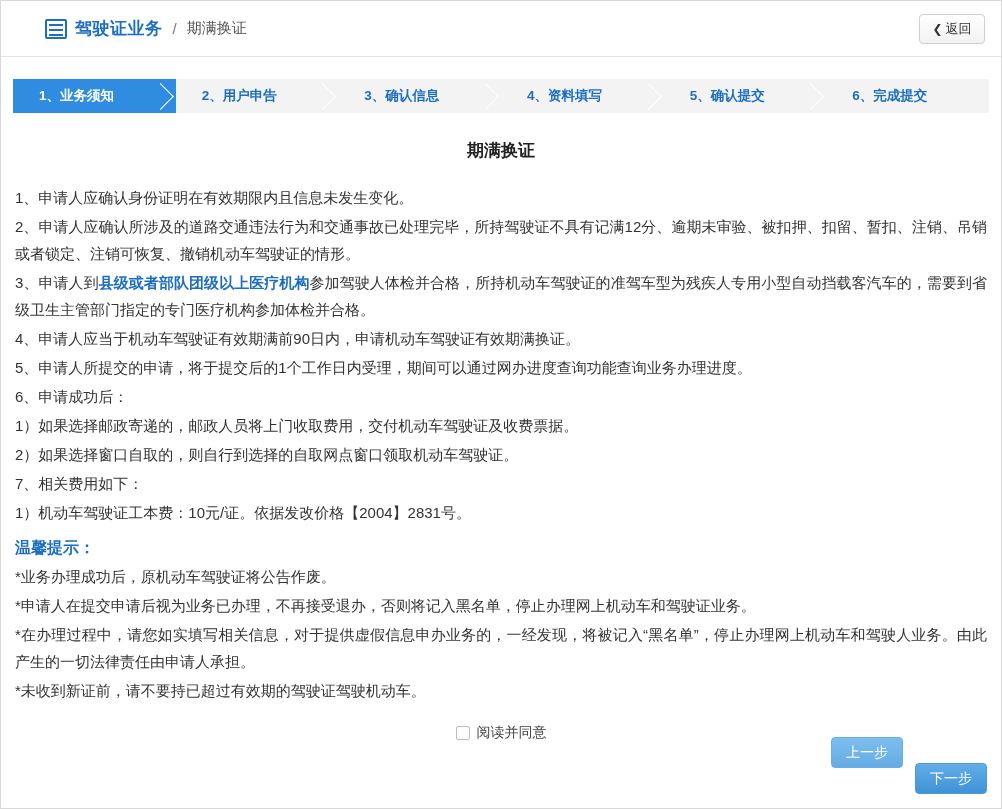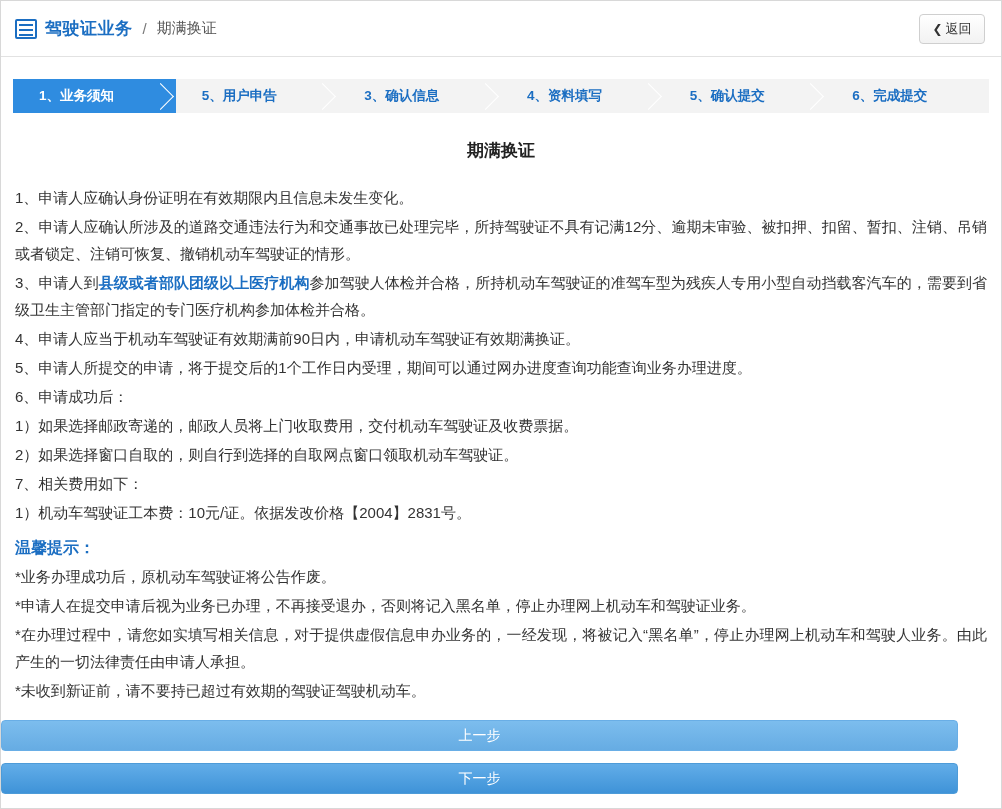--- a/index.html
+++ b/index.html
@@ -28,20 +28,21 @@
     border-bottom: 1px solid #e2e2e2;
     display: flex;
     align-items: center;
     padding: 0 14px;
     position: relative;
   }
   .header-left {
     display: flex;
     align-items: center;
     gap: 8px;
+    margin-left: 30px;
   }
   .hdr-icon {
     width: 22px; height: 20px;
     border: 2px solid #1b6ec2;
     border-radius: 2px;
     position: relative;
     background: #fff;
     flex: none;
   }
   .hdr-icon::before {
@@ -190,40 +191,40 @@
     cursor: pointer;
   }
 
   
   .footer {
     position: absolute;
     left: 0; right: 0; bottom: 14px;
     display: flex;
     justify-content: flex-end;
     gap: 12px;
-    padding-right: 43px;
-    flex-direction: column;
+    padding-right: 14px;
   }
   .btn {
     min-width: 66px;
     height: 31px;
     padding: 0 14px;
     border-radius: 4px;
     border: 1px solid #69aee6;
     background: linear-gradient(#7cbdee, #66ace3);
     color: #ffffff;
     font-size: 14px;
     display: flex;
     align-items: center;
     justify-content: center;
     cursor: pointer;
   }
   .btn.next {
     border-color: #4d9bd8;
     background: linear-gradient(#62ade8, #3f93d8);
+    margin-top: 26px;
   }
 </style>
 </head>
 <body>
 
 <div class="page">
 
   <div class="header">
     <div class="header-left">
       <span class="hdr-icon"></span>
@@ -236,21 +237,21 @@
       <span>返回</span>
     </div>
   </div>
 
   <div class="steps">
     <div class="step active">
       <span>1、业务须知</span>
       <span class="arrow-w"></span>
     </div>
     <div class="step">
-      <span>5、用户申告</span>
+      <span>2、用户申告</span>
       <span class="arrow-w"></span>
     </div>
     <div class="step">
       <span>3、确认信息</span>
       <span class="arrow-w"></span>
     </div>
     <div class="step">
       <span>4、资料填写</span>
       <span class="arrow-w"></span>
     </div>

